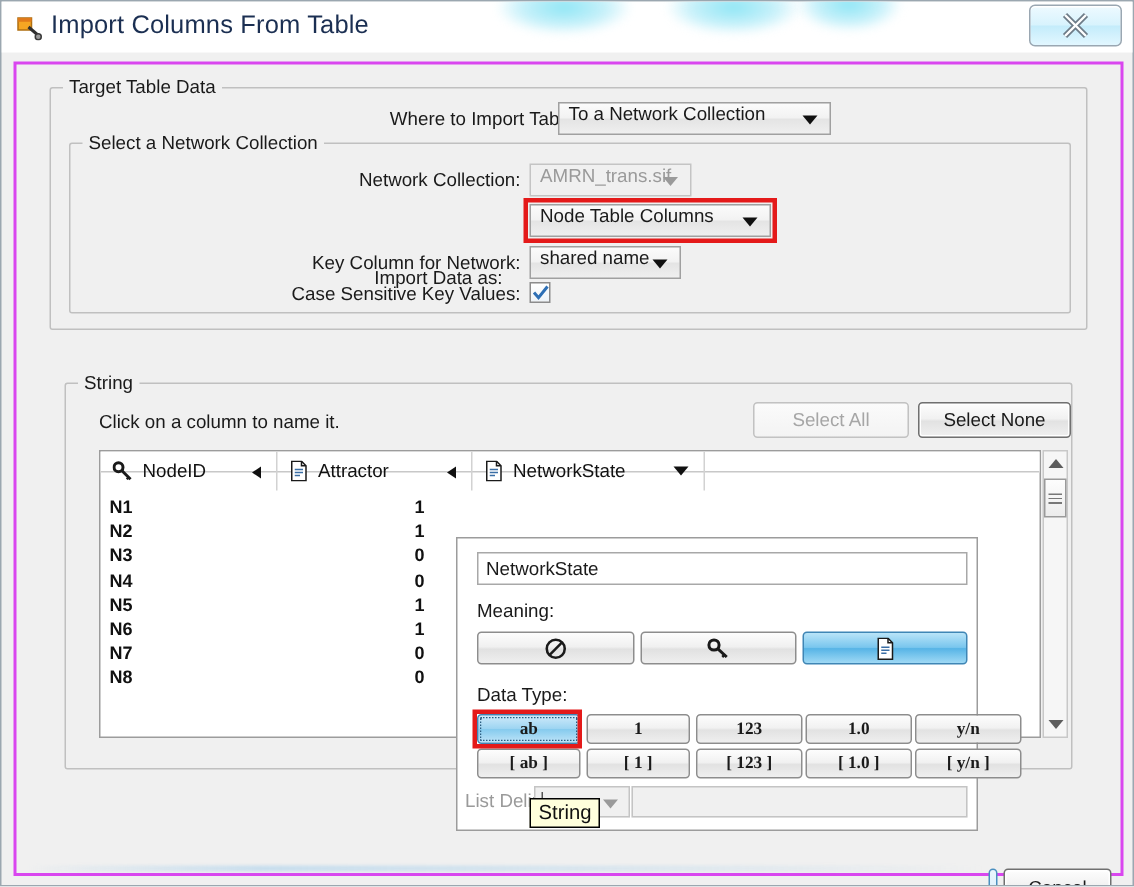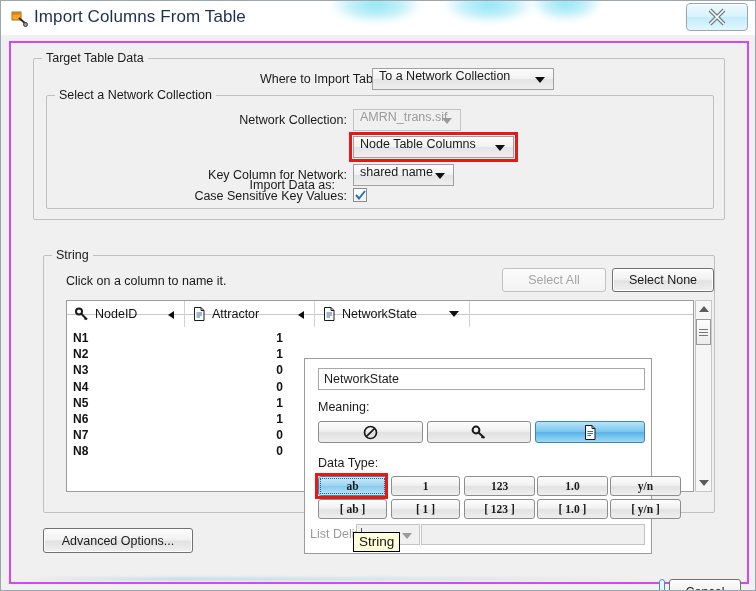--- a/index.html
+++ b/index.html
@@ -513,23 +513,20 @@
         </div>
         <div id="sb-thumb">
           <span class="grip"></span>
         </div>
         <div class="sb-arrow" id="sb-down">
           <span class="tri-down"></span>
         </div>
       </div>
     </div>
 
-    <div class="btn strong" style="left:32px; top:485px; width:150px; height:25px;">
-      <span>Advanced Options...</span>
-    </div>
 
     <div id="ok-sliver"></div>
 
     <div class="btn strong" style="left:658px; top:536px; width:72px; height:26px; z-index:30;">
       <span>Cancel</span>
     </div>
 
     <div id="bottom-glow"></div>
   </div>
 

